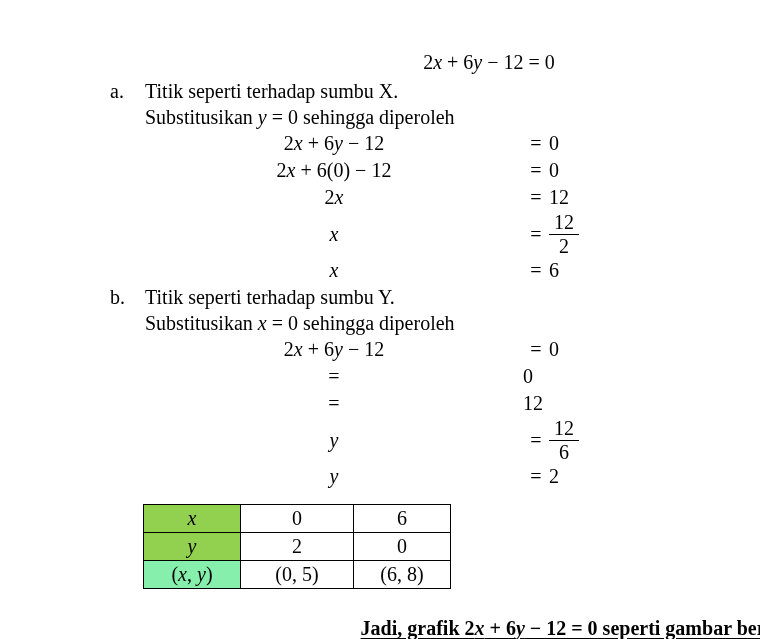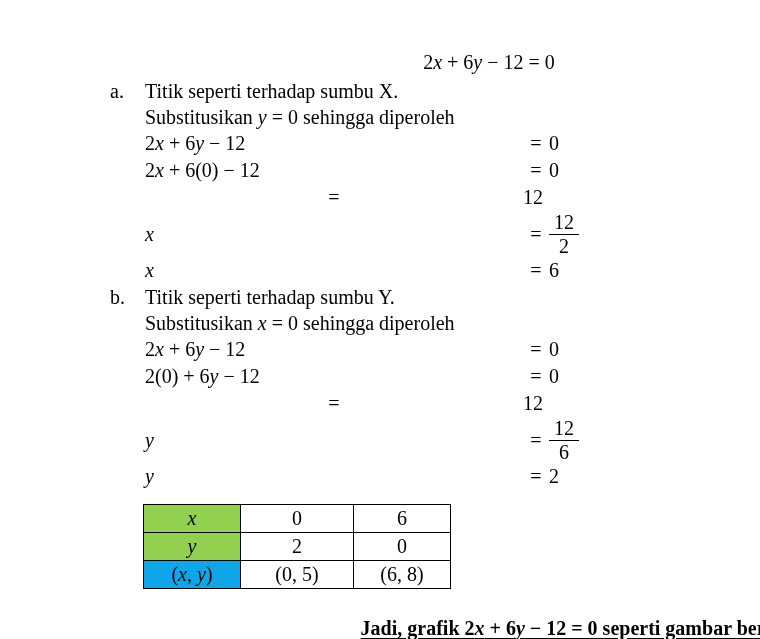--- a/index.html
+++ b/index.html
@@ -41,21 +41,21 @@
   
   .eq-block { margin-left: 100px; }
   .eq-row {
     display: grid;
     grid-template-columns: 378px 26px 1fr;
     align-items: baseline;
     height: 27px;
     line-height: 27px;
   }
   .eq-row.frac-row { height: 46px; align-items: center; }
-  .lhs { text-align: left; }
+  .lhs { text-align: center; }
   .eqs { text-align: center; }
   .rhs { text-align: left; }
 
   
   .frac {
     display: inline-flex;
     flex-direction: column;
     align-items: center;
     vertical-align: middle;
     line-height: 21px;
@@ -111,20 +111,21 @@
       <span class="lhs">2<i>x</i> + 6<i>y</i> − 12</span>
       <span class="eqs">=</span>
       <span class="rhs">0</span>
     </div>
     <div class="eq-row">
       <span class="lhs">2<i>x</i> + 6(0) − 12</span>
       <span class="eqs">=</span>
       <span class="rhs">0</span>
     </div>
     <div class="eq-row">
+      <span class="lhs">2<i>x</i></span>
       <span class="eqs">=</span>
       <span class="rhs">12</span>
     </div>
     <div class="eq-row frac-row">
       <span class="lhs"><i>x</i></span>
       <span class="eqs">=</span>
       <span class="rhs">
         <span class="frac">
           <span class="num">12</span>
           <span class="den">2</span>
@@ -146,21 +147,20 @@
     </span>
   </div>
 
   <div class="eq-block">
     <div class="eq-row">
       <span class="lhs">2<i>x</i> + 6<i>y</i> − 12</span>
       <span class="eqs">=</span>
       <span class="rhs">0</span>
     </div>
     <div class="eq-row">
-      <span class="lhs">2(0) + 6<i>y</i> − 12</span>
       <span class="eqs">=</span>
       <span class="rhs">0</span>
     </div>
     <div class="eq-row">
       <span class="eqs">=</span>
       <span class="rhs">12</span>
     </div>
     <div class="eq-row frac-row">
       <span class="lhs"><i>y</i></span>
       <span class="eqs">=</span>
@@ -184,21 +184,21 @@
         <td class="c1" style="background-color: rgb(146, 208, 80);"><i>x</i></td>
         <td class="c2">0</td>
         <td class="c3">6</td>
       </tr>
       <tr>
         <td class="c1" style="background-color: rgb(146, 208, 80);"><i>y</i></td>
         <td class="c2">2</td>
         <td class="c3">0</td>
       </tr>
       <tr>
-        <td class="c1" style="background-color: #0ea5e9;">(<i>x</i>, <i>y</i>)</td>
+        <td class="c1" style="background-color: #86efac;">(<i>x</i>, <i>y</i>)</td>
         <td class="c2">(0, 5)</td>
         <td class="c3">(6, 8)</td>
       </tr>
     </tbody>
   </table>
 
   <div class="conclusion">Jadi, grafik 2<i>x</i> + 6<i>y</i> − 12 = 0 seperti gambar berikut.</div>
 
 </div>
 

